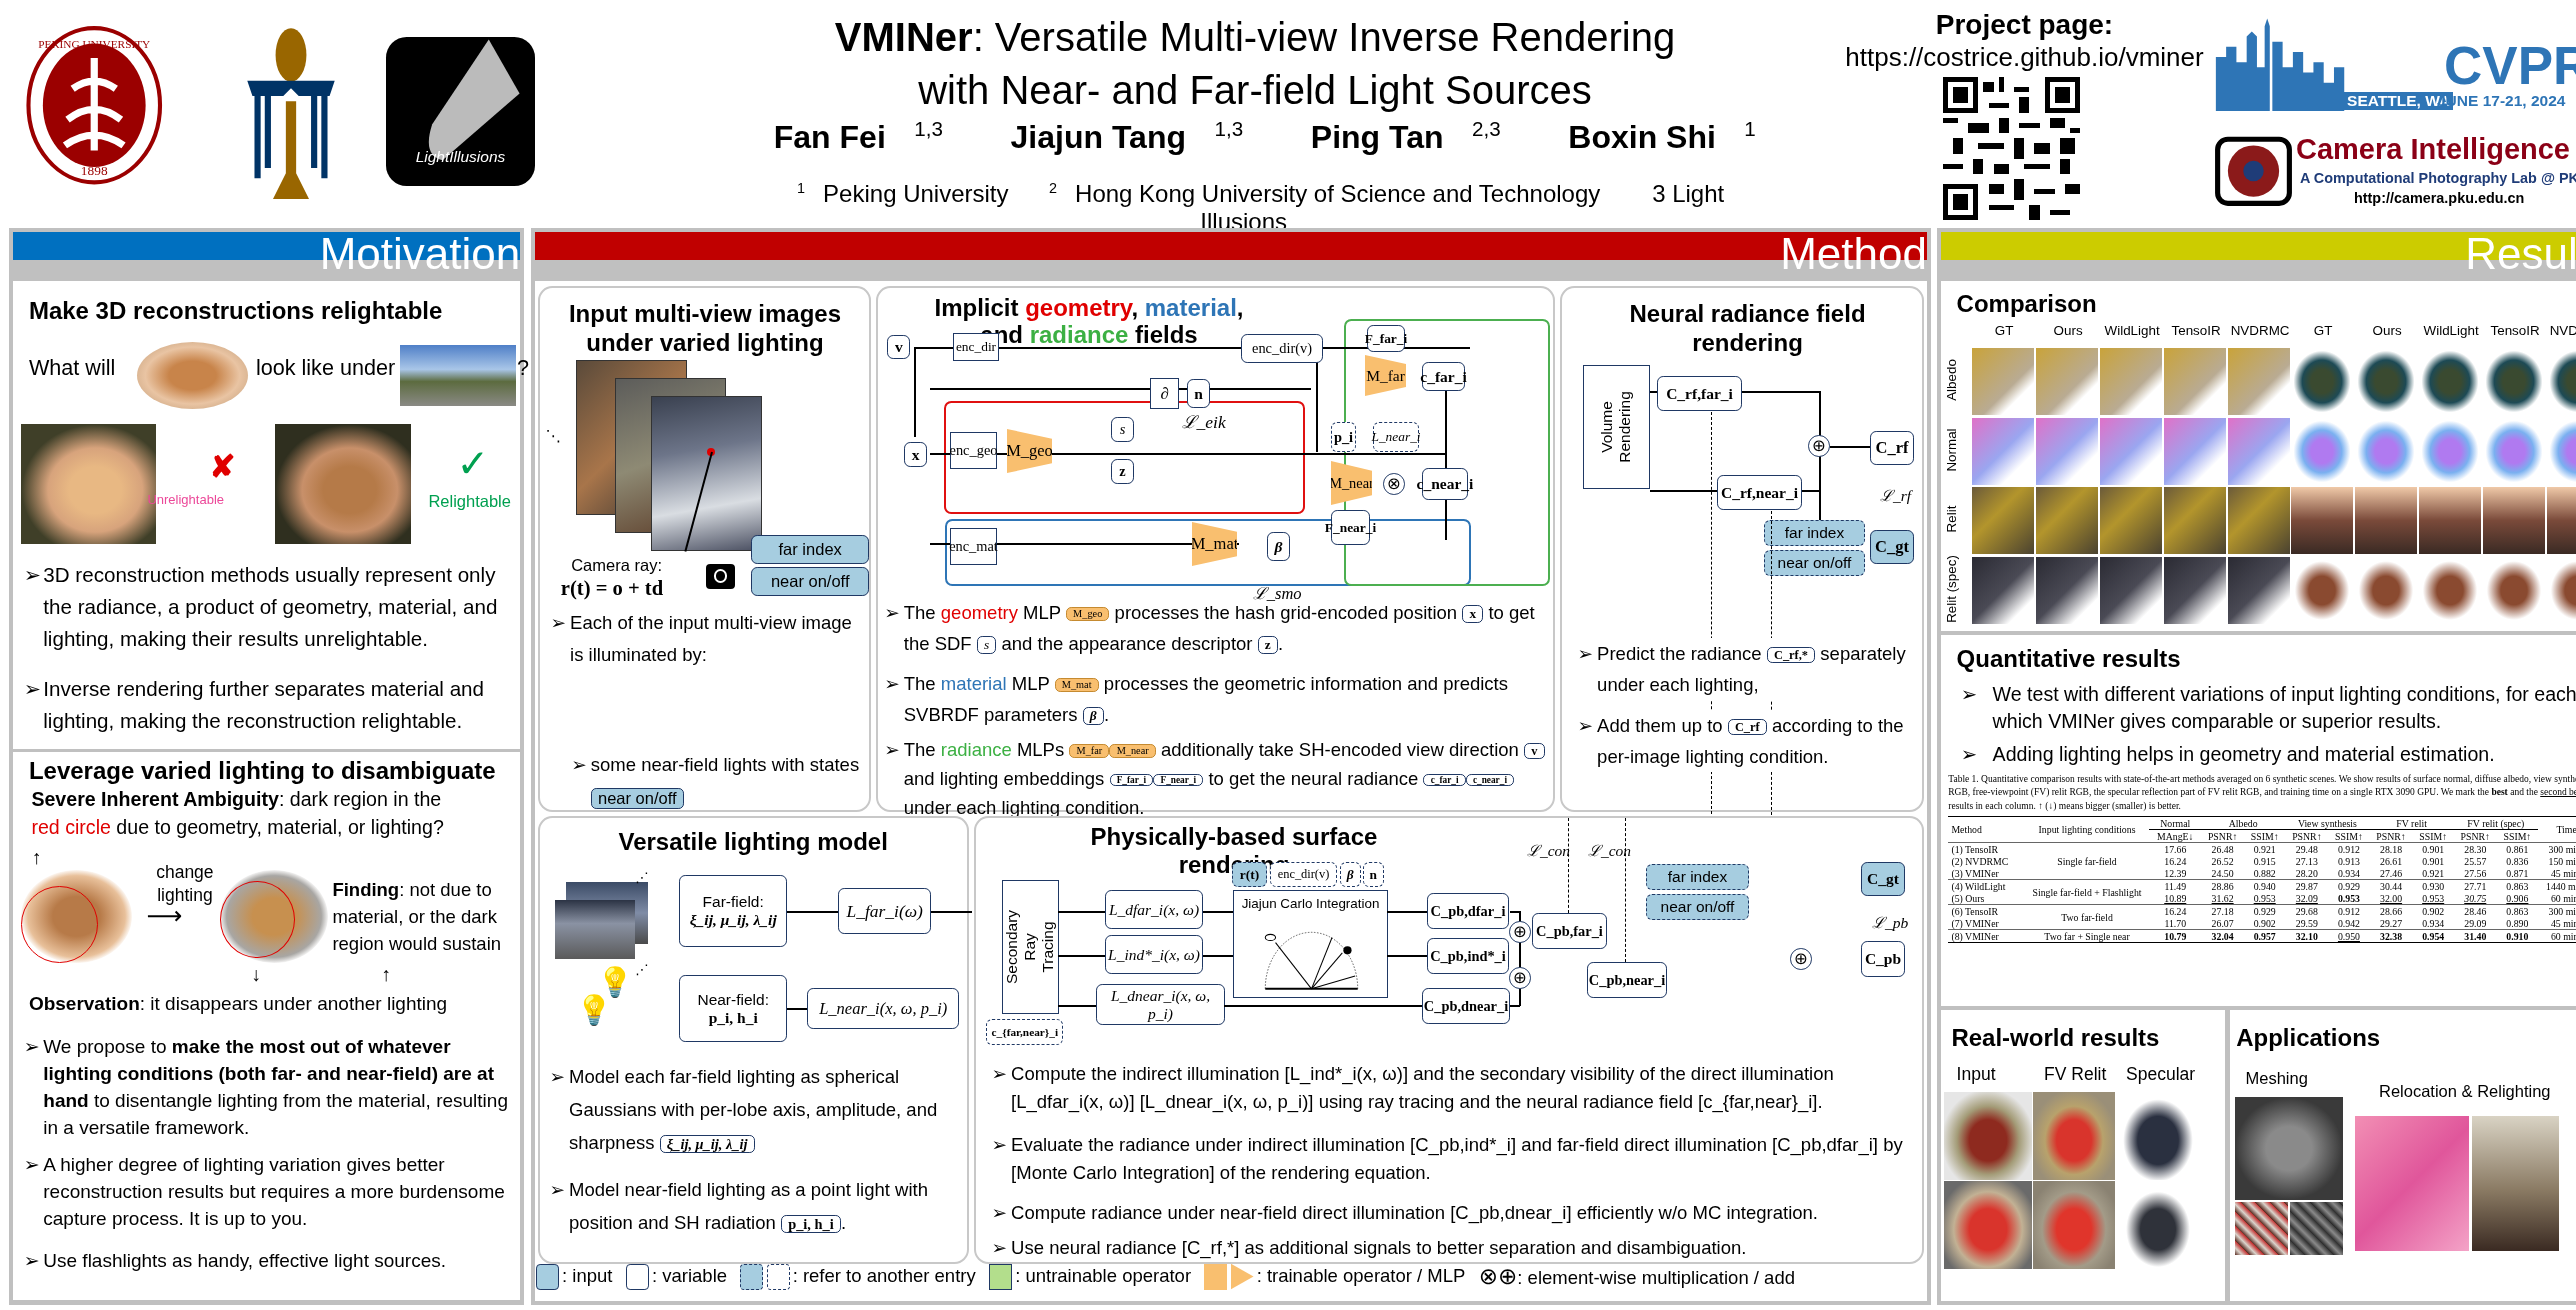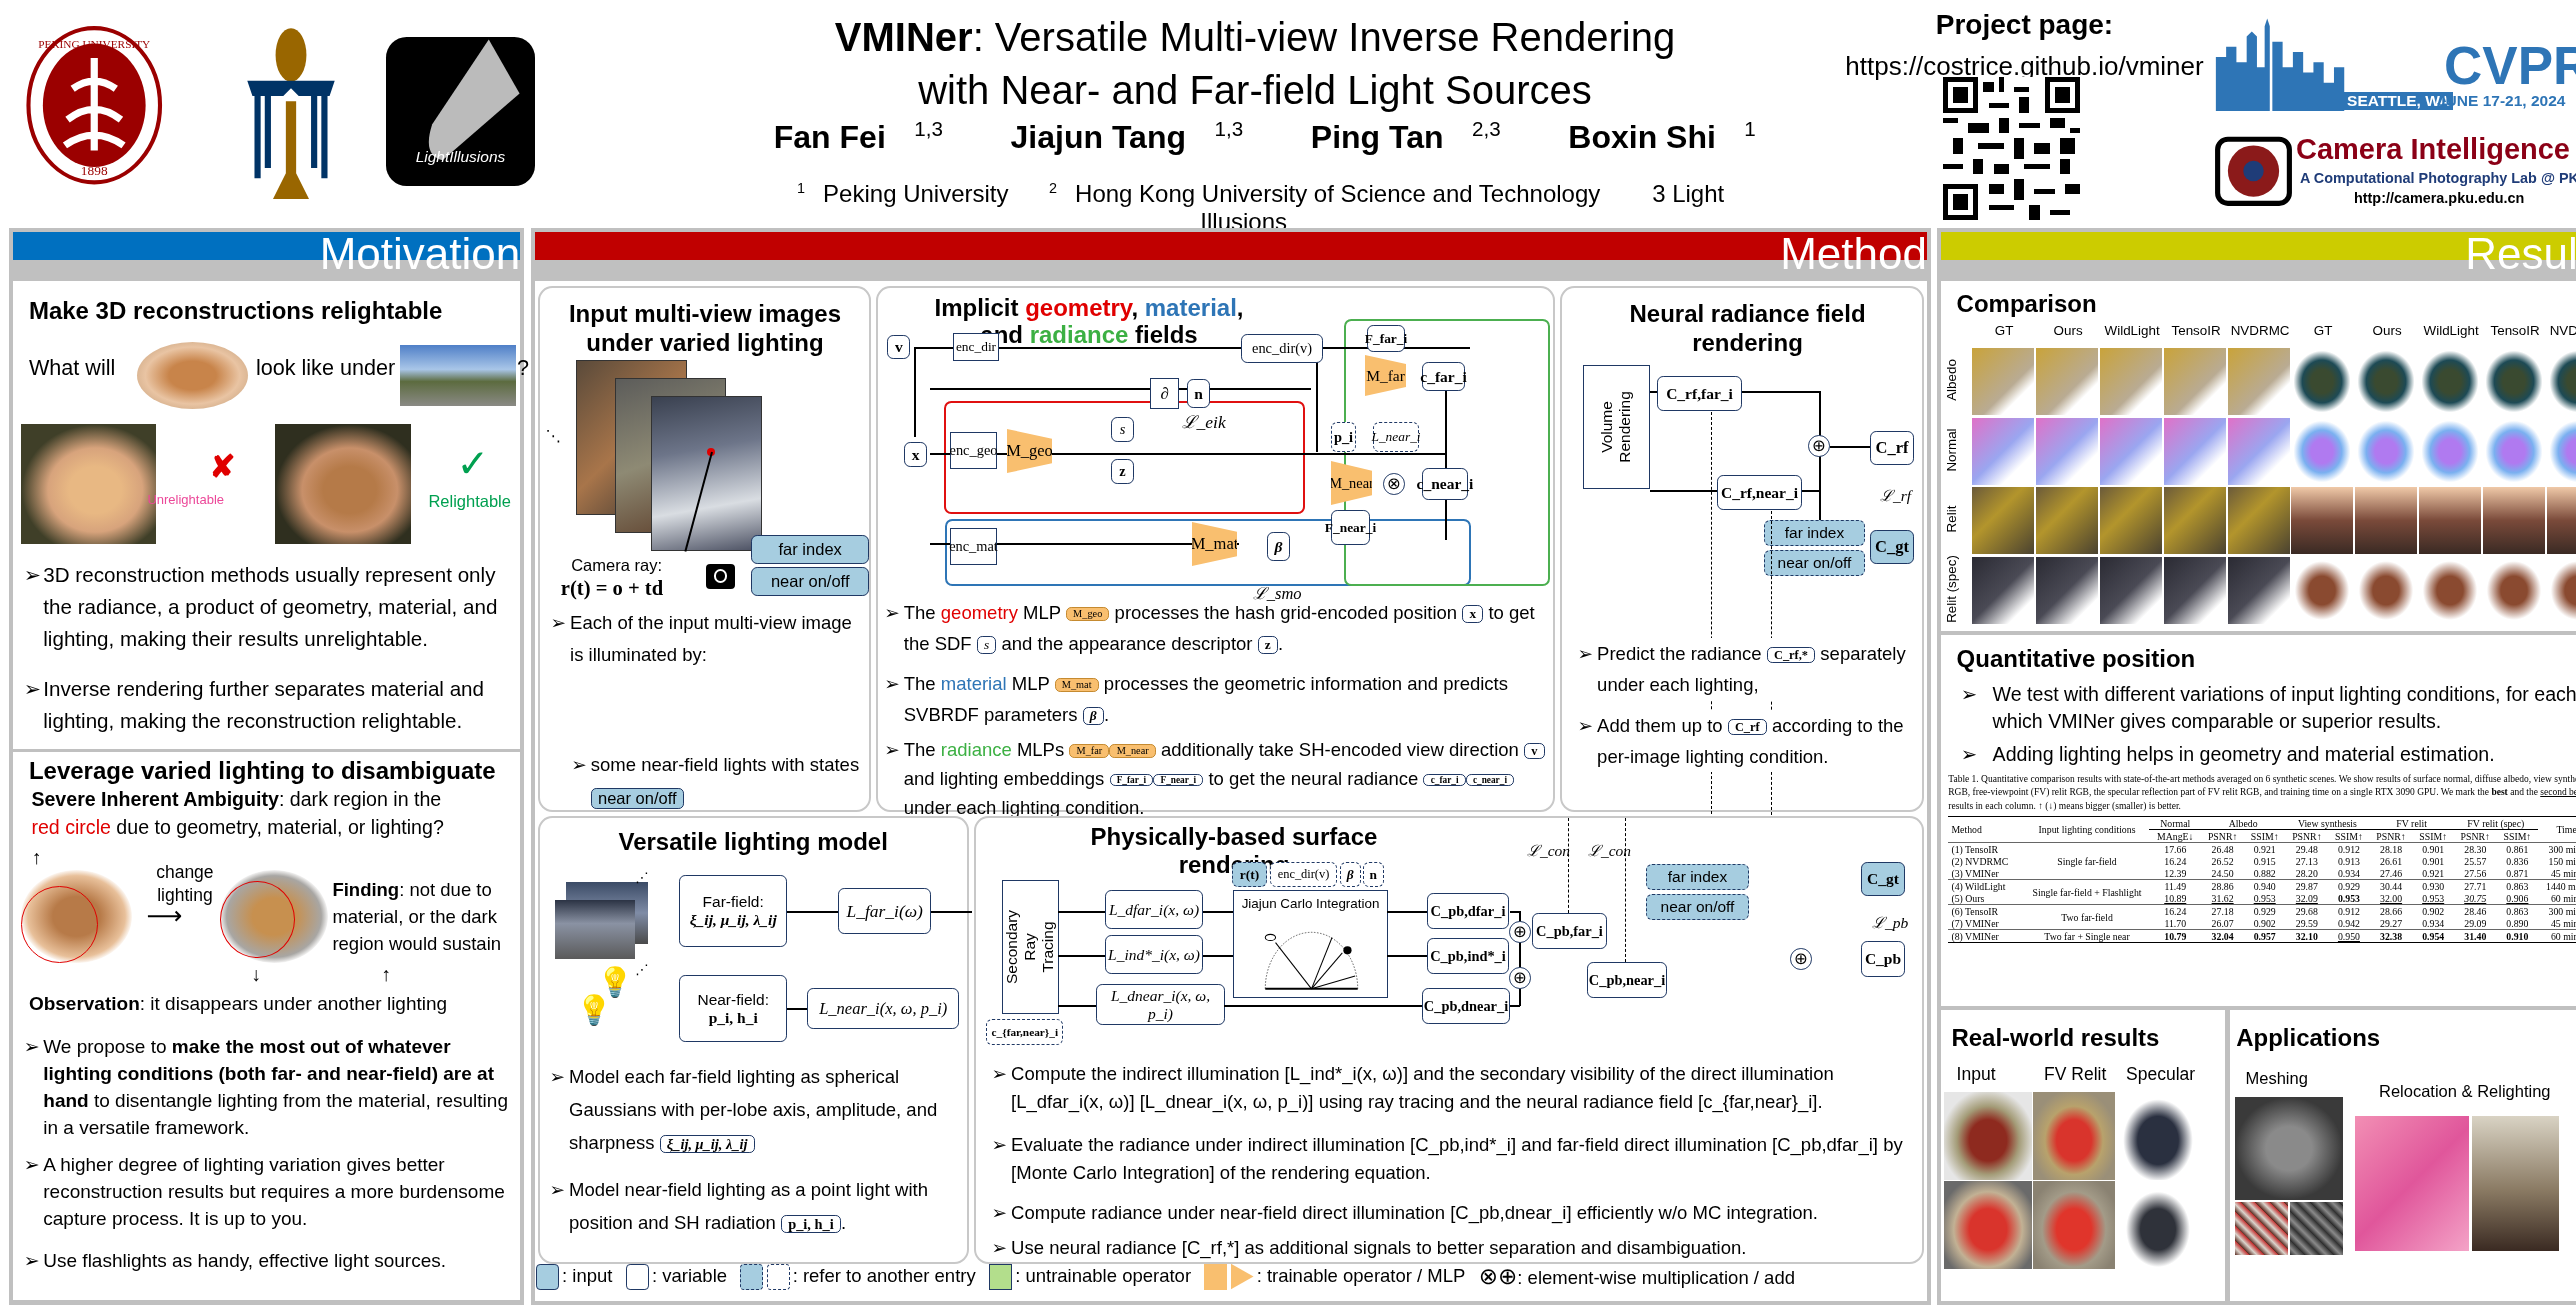--- a/index.html
+++ b/index.html
@@ -11,21 +11,21 @@
 .title{position:absolute;left:732px;top:11.3px;width:1046px;text-align:center;font-size:40px;line-height:53px}
 .title b{font-weight:bold}
 .authors{position:absolute;left:732px;top:117px;width:1046px;text-align:center;font-size:32px;font-weight:bold}
 .authors span{margin:0 19.6px}
 .authors sup{font-size:20.6px;font-weight:normal}
 .affil{position:absolute;left:732px;top:180px;width:1046px;text-align:center;font-size:24px}
 .affil span{margin:0 11.3px}
 .affil sup{font-size:14.4px}
 .proj{position:absolute;left:1803px;top:9.3px;width:443px;text-align:center}
 .proj .h{font-size:28px;font-weight:bold}
-.proj .u{font-size:26px;margin-top:10px}
+.proj .u{font-size:26px;margin-top:1px}
 .qr{position:absolute;left:1942px;top:77px;width:139px;height:143px;background:#fff;border:0}
 .cvpr{position:absolute;left:2215px;top:15.5px;width:392px;height:95px}
 .ci{position:absolute;left:2215px;top:129px;width:392px;height:85px}
 
 .col{position:absolute;background:#c0c0c0}
 .col-head{position:absolute;left:4.1px;right:4.1px;top:4.1px;height:28px;color:#fff;text-align:right;font-size:44px;line-height:44px}
 .panel{position:absolute;background:#fff}
 .rpanel{position:absolute;background:#fff;border:2.6px solid #c8c8c8;border-radius:14.4px}
 .h2{font-size:24px;font-weight:bold}
 .txt{font-size:20.6px;line-height:32px}
@@ -476,21 +476,21 @@
         <div style="position: absolute; width: 62px; height: 67px; left: 256px; top: 209px; background: linear-gradient(135deg, rgb(42, 42, 51), rgb(74, 74, 85) 50%, rgb(255, 255, 255) 80%);"></div>
         <div style="position: absolute; width: 62px; height: 67px; left: 319px; top: 209px; background: radial-gradient(rgb(138, 74, 48) 30%, rgb(255, 255, 255) 62%);"></div>
         <div style="position: absolute; width: 62px; height: 67px; left: 383px; top: 209px; background: radial-gradient(rgb(138, 74, 48) 30%, rgb(255, 255, 255) 62%);"></div>
         <div style="position: absolute; width: 62px; height: 67px; left: 447px; top: 209px; background: radial-gradient(rgb(138, 74, 48) 30%, rgb(255, 255, 255) 62%);"></div>
         <div style="position: absolute; width: 62px; height: 67px; left: 511px; top: 209px; background: radial-gradient(rgb(138, 74, 48) 30%, rgb(255, 255, 255) 62%);"></div>
         <div style="position: absolute; width: 62px; height: 67px; left: 575px; top: 209px; background: radial-gradient(rgb(138, 74, 48) 30%, rgb(255, 255, 255) 62%);"></div>
       </div>
   </div>
 
   <div class="panel" style="left:4.1px;top:407px;width:671px;height:371px">
-    <div class="h2" style="position:absolute;left:15.5px;top:10.3px">Quantitative position</div>
+    <div class="h2" style="position:absolute;left:15.5px;top:10.3px">Quantitative results</div>
     <div class="txt" style="position:absolute;left:15.5px;top:46px;width:649px;font-size:19.6px;line-height:27px;padding-left:36px">
       <span style="position:absolute;left:4.1px">➢</span><span>We test with different variations of input lighting conditions, for each of which VMINer gives comparable or superior results.</span>
     </div>
     <div class="txt" style="position:absolute;left:15.5px;top:106px;width:649px;font-size:19.6px;line-height:27px;padding-left:36px">
       <span style="position:absolute;left:4.1px">➢</span><span>Adding lighting helps in geometry and material estimation.</span>
     </div>
     <div class="serif" style="position:absolute;left:7.2px;top:138px;width:659px;font-size:9.5px;line-height:13.4px">
       <span>Table 1. Quantitative comparison results with state-of-the-art methods averaged on 6 synthetic scenes. We show results of surface normal, diffuse albedo, view synthesis RGB, free-viewpoint (FV) relit RGB, the specular reflection part of FV relit RGB, and training time on a single RTX 3090 GPU. We mark the </span><b>best</b><span> and the </span><u>second best</u><span> results in each column. ↑ (↓) means bigger (smaller) is better.</span>
     </div>
     <div style="position:absolute;left:7.2px;top:181px;width:647px">

